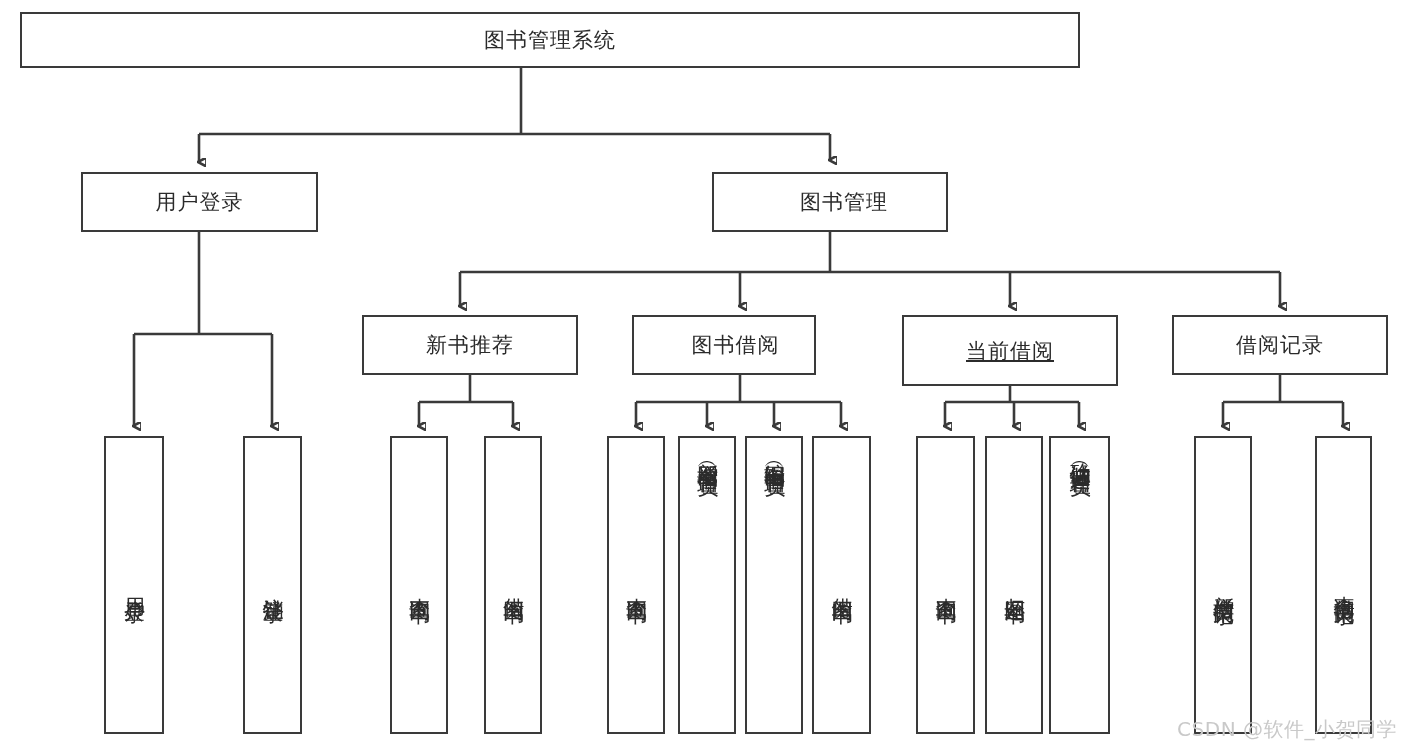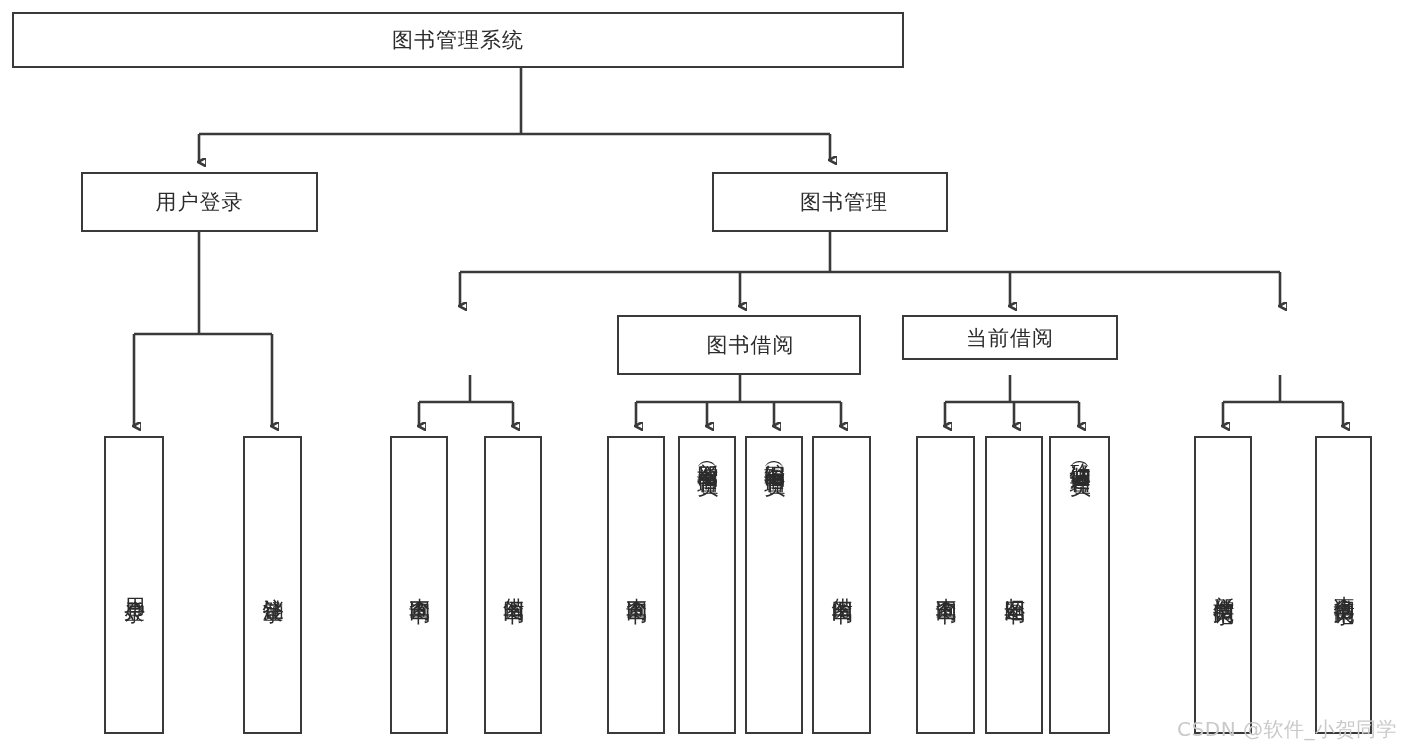--- a/index.html
+++ b/index.html
@@ -100,36 +100,42 @@
     <line x1="945" y1="402" x2="945" y2="426" marker-end="url(#arrow)"></line>
     <line x1="1014" y1="402" x2="1014" y2="426" marker-end="url(#arrow)"></line>
     <line x1="1079" y1="402" x2="1079" y2="426" marker-end="url(#arrow)"></line>
 
     <line x1="1280" y1="375" x2="1280" y2="402"></line>
     <line x1="1223" y1="402" x2="1343" y2="402"></line>
     <line x1="1223" y1="402" x2="1223" y2="426" marker-end="url(#arrow)"></line>
     <line x1="1343" y1="402" x2="1343" y2="426" marker-end="url(#arrow)"></line>
   </svg>
 
-  <div class="node h" style="left:12px;top:12px;width:892px;height:56px;">
+  <div class="node h" style="left:20px;top:12px;width:1060px;height:56px;">
     <span>图书管理系统</span>
   </div>
 
   <div class="node h" style="left:81px;top:172px;width:237px;height:60px;">
     <span>用户登录</span>
   </div>
   <div class="node h" style="left:712px;top:172px;width:236px;height:60px;padding-left:28px;">
     <span>图书管理</span>
   </div>
 
-  <div class="node h" style="left:617px;top:315px;width:244px;height:60px;padding-left:23px;">
+  <div class="node h" style="left:362px;top:315px;width:216px;height:60px;">
+    <span>新书推荐</span>
+  </div>
+  <div class="node h" style="left:632px;top:315px;width:184px;height:60px;padding-left:23px;">
     <span>图书借阅</span>
   </div>
-  <div class="node h" style="left:902px;top:315px;width:216px;height:45px;">
+  <div class="node h" style="left:902px;top:315px;width:216px;height:71px;text-decoration:underline;">
     <span>当前借阅</span>
+  </div>
+  <div class="node h" style="left:1172px;top:315px;width:216px;height:60px;">
+    <span>借阅记录</span>
   </div>
 
   <div class="node v center" style="left:104px;top:436px;width:60px;height:298px;">
     <span class="vtext">用户登录</span>
   </div>
   <div class="node v center" style="left:243px;top:436px;width:59px;height:298px;">
     <span class="vtext">注销登录</span>
   </div>
 
   <div class="node v center" style="left:390px;top:436px;width:58px;height:298px;">

